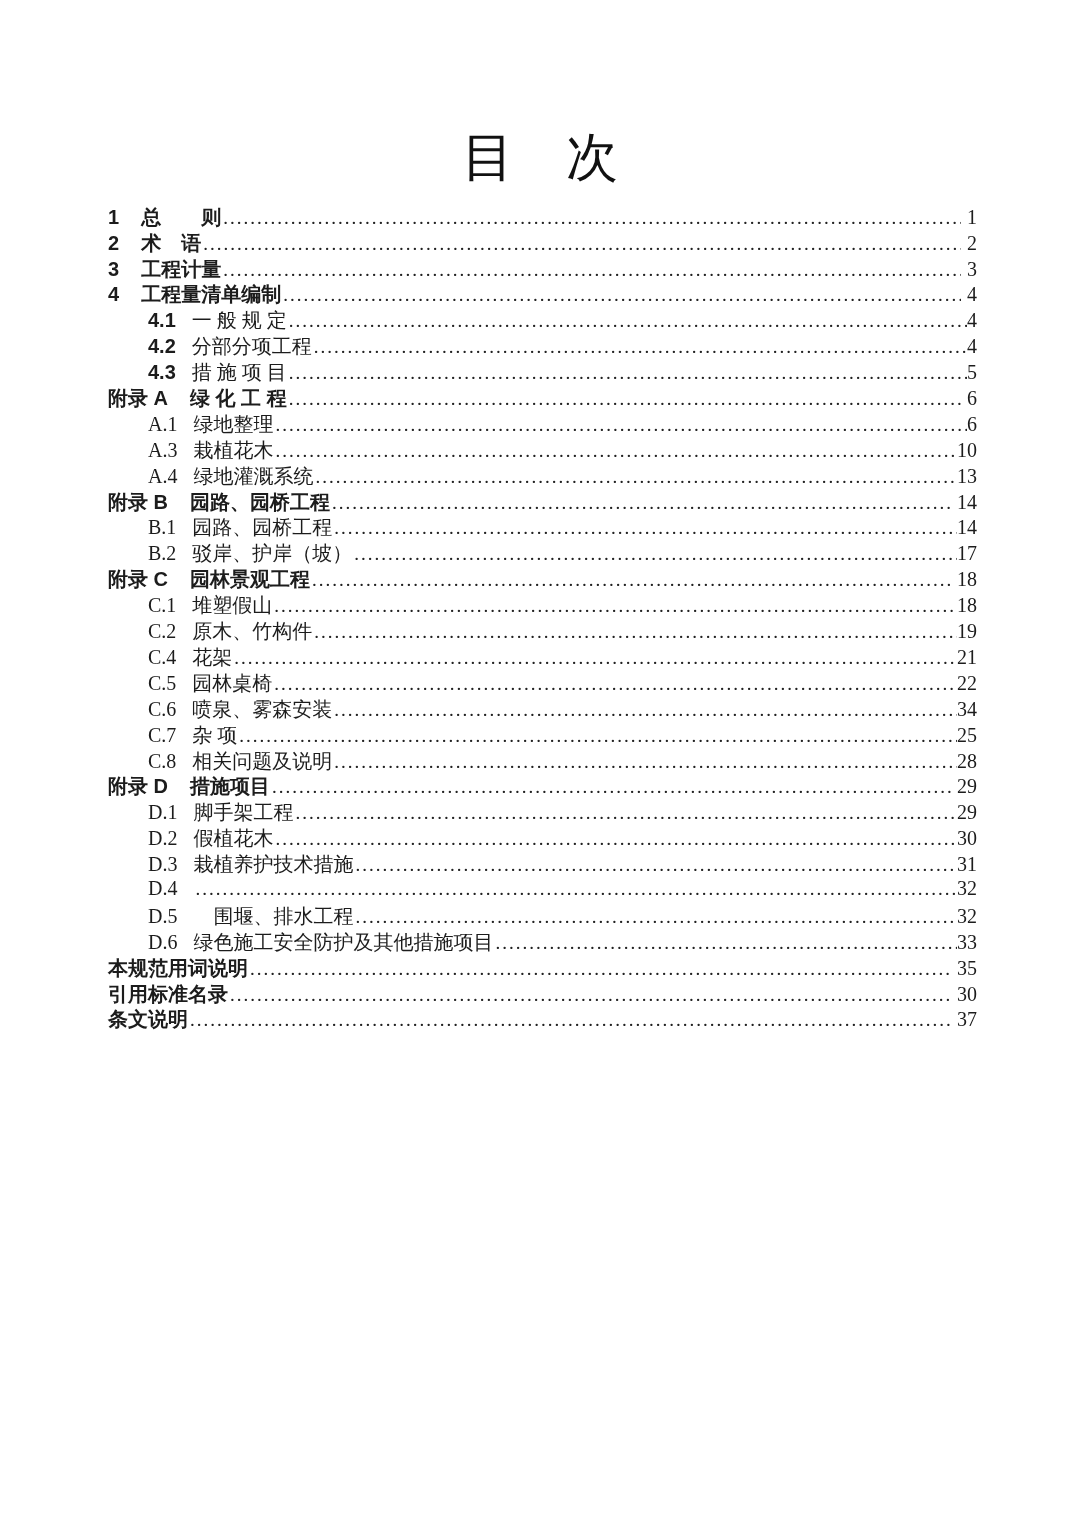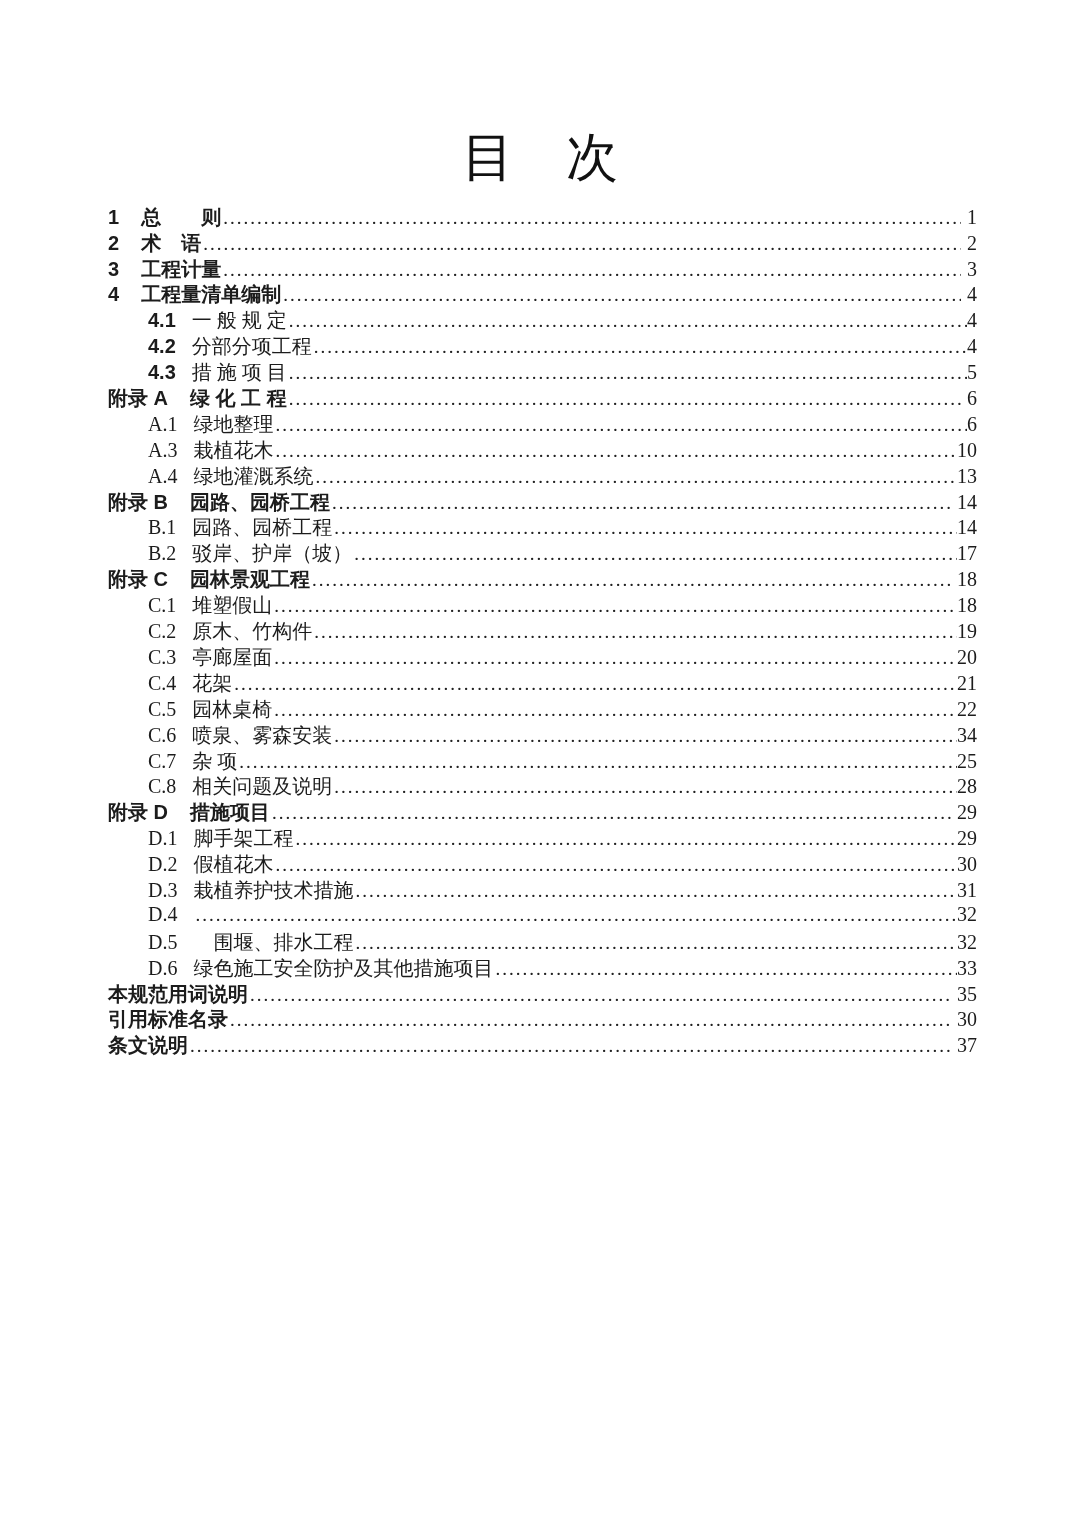--- a/index.html
+++ b/index.html
@@ -185,26 +185,20 @@
         <span class="dots"></span>
         <span class="pg">18</span>
       </div>
       <div class="row lv2">
         <span class="num">C.2</span>
         <span class="label">原木、竹构件</span>
         <span class="dots"></span>
         <span class="pg">19</span>
       </div>
       <div class="row lv2">
-        <span class="num">C.3</span>
-        <span class="label">亭廊屋面</span>
-        <span class="dots"></span>
-        <span class="pg">20</span>
-      </div>
-      <div class="row lv2">
         <span class="num">C.4</span>
         <span class="label">花架</span>
         <span class="dots"></span>
         <span class="pg">21</span>
       </div>
       <div class="row lv2">
         <span class="num">C.5</span>
         <span class="label">园林桌椅</span>
         <span class="dots"></span>
         <span class="pg">22</span>

